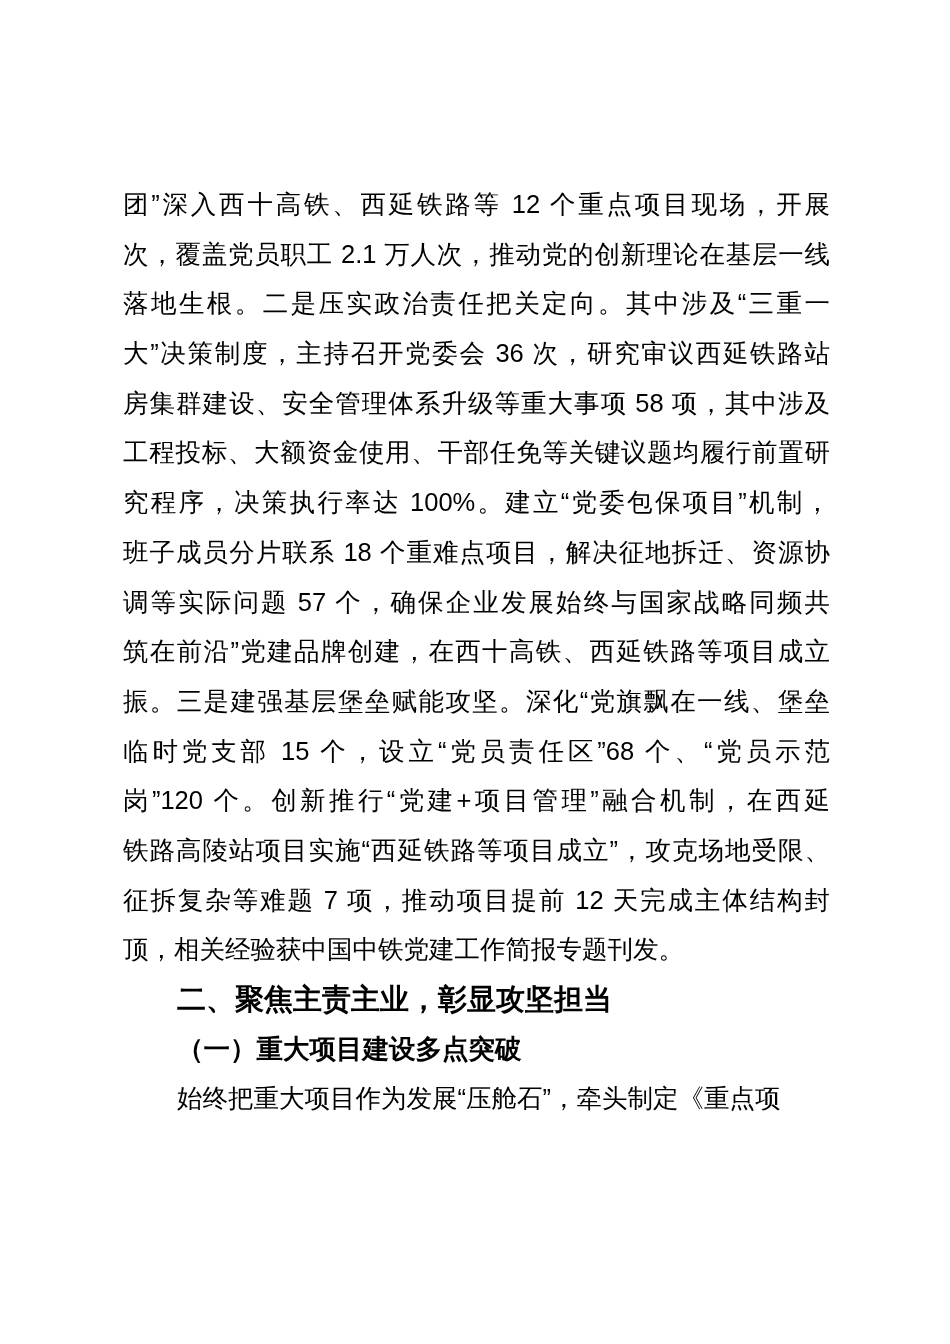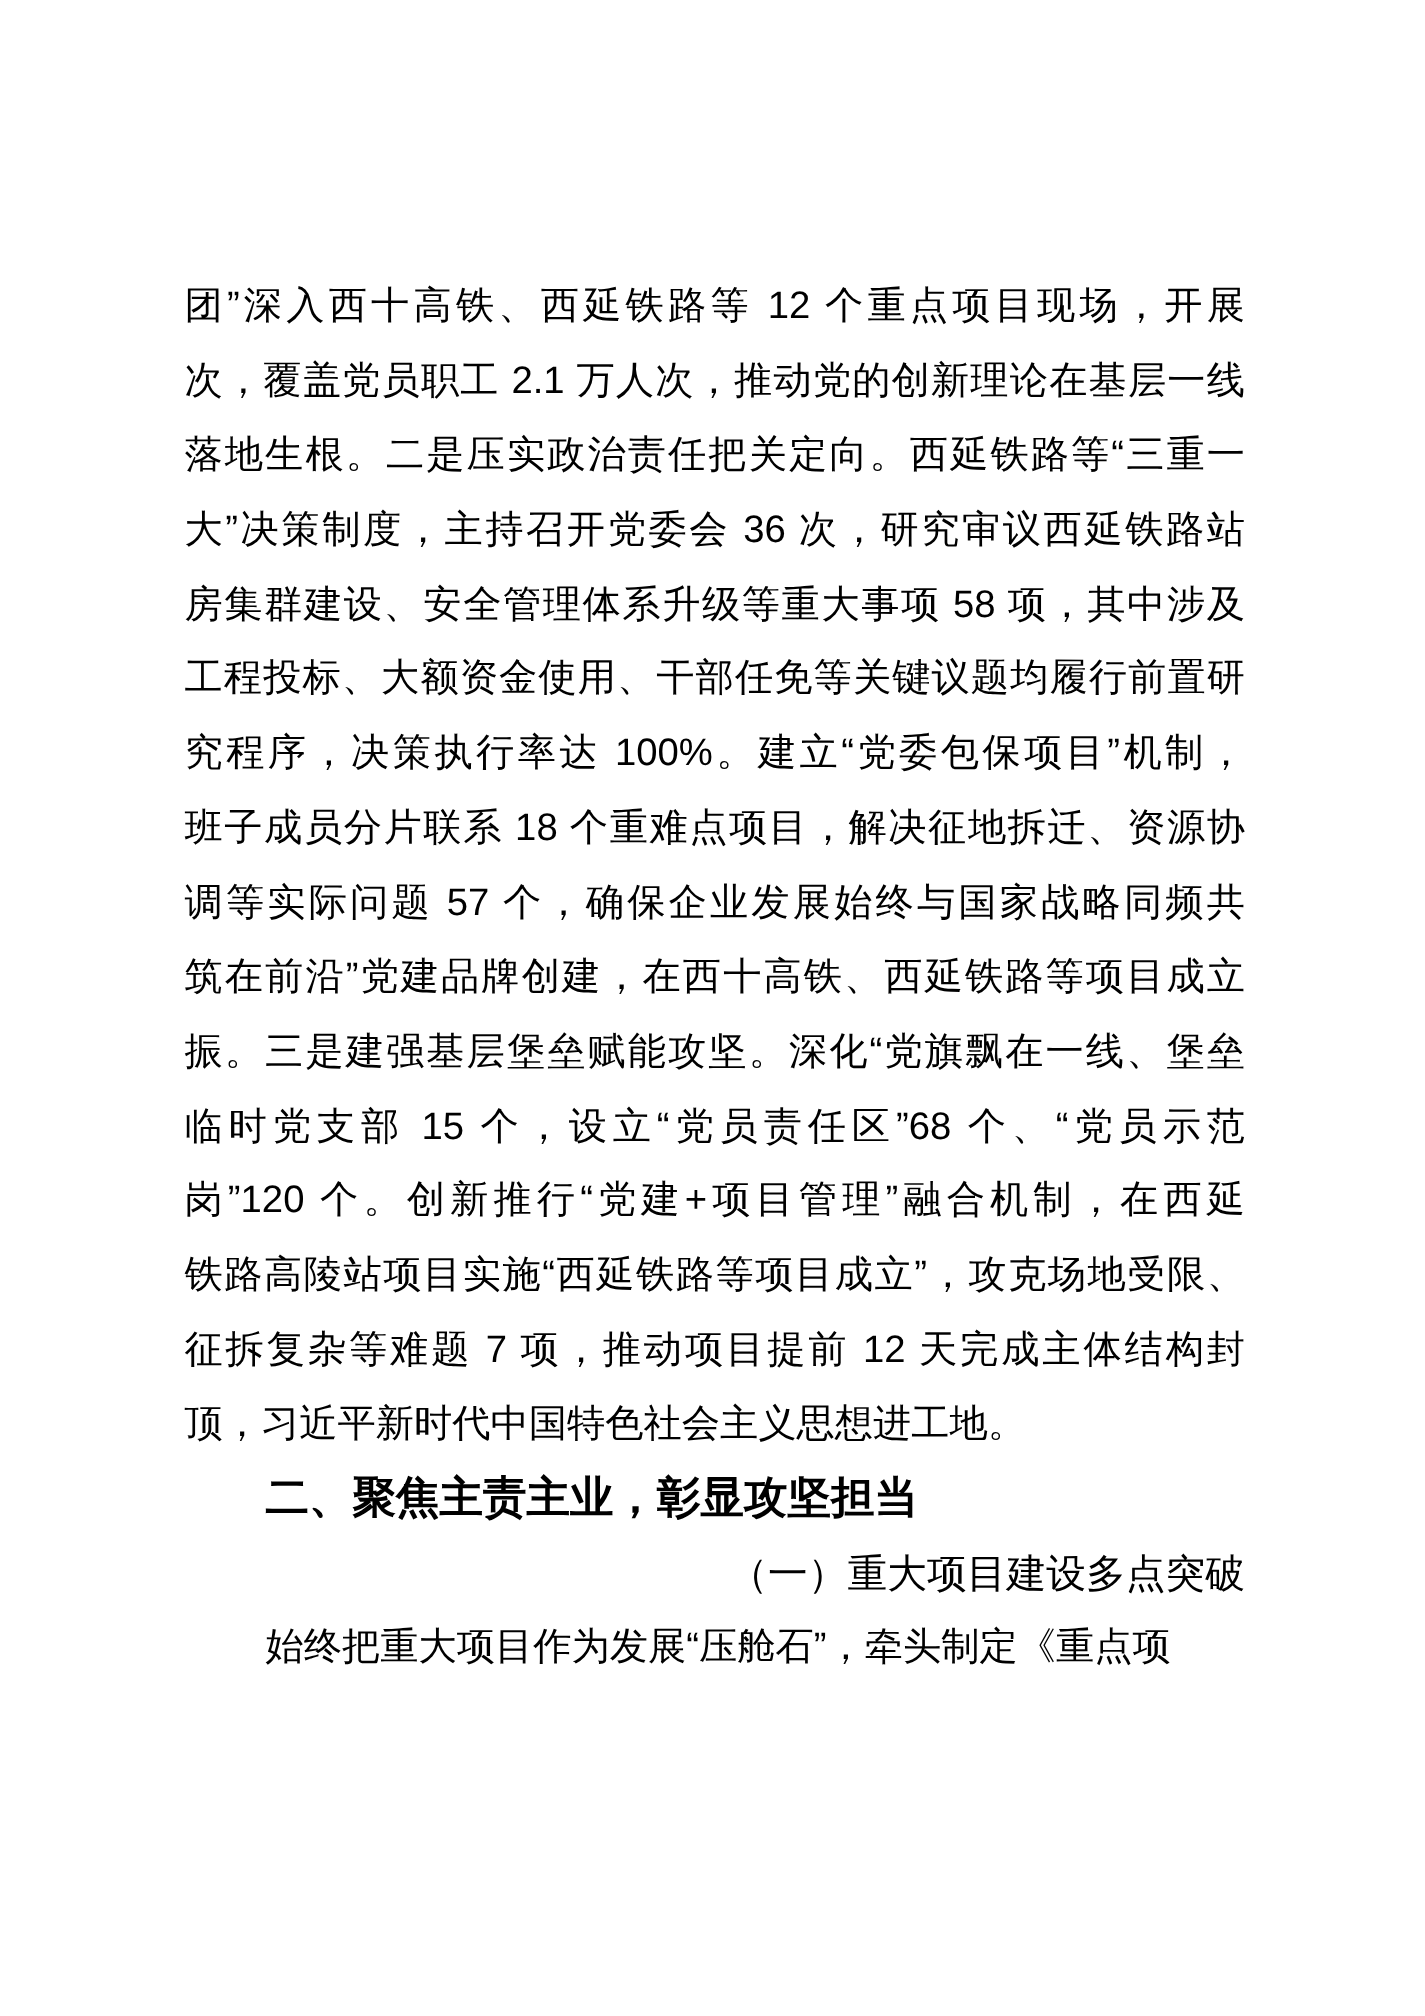--- a/index.html
+++ b/index.html
@@ -43,43 +43,42 @@
   }
   .line.indent {
     text-indent: 54px;
   }
   .line.h1 {
     font-family: "Liberation Serif", "DejaVu Serif", serif;
     font-weight: 700;
     font-size: 29px;
   }
   .line.h2 {
-    font-weight: 400;
+    font-weight: 700;
     font-size: 26.5px;
-    text-align: right;
   }
 </style>
 </head>
 <body style="background: rgb(255, 255, 255); color: rgb(0, 0, 0);">
 
 <div class="page">
   <div class="text-block">
       <div class="line just">团”深入西十高铁、西延铁路等 12 个重点项目现场，开展</div>
       <div class="line just">次，覆盖党员职工 2.1 万人次，推动党的创新理论在基层一线</div>
-      <div class="line just">落地生根。二是压实政治责任把关定向。西延铁路等“三重一</div>
+      <div class="line just">落地生根。二是压实政治责任把关定向。其中涉及“三重一</div>
       <div class="line just">大”决策制度，主持召开党委会 36 次，研究审议西延铁路站</div>
       <div class="line just">房集群建设、安全管理体系升级等重大事项 58 项，其中涉及</div>
       <div class="line just">工程投标、大额资金使用、干部任免等关键议题均履行前置研</div>
       <div class="line just">究程序，决策执行率达 100%。建立“党委包保项目”机制，</div>
       <div class="line just">班子成员分片联系 18 个重难点项目，解决征地拆迁、资源协</div>
       <div class="line just">调等实际问题 57 个，确保企业发展始终与国家战略同频共</div>
       <div class="line just">筑在前沿”党建品牌创建，在西十高铁、西延铁路等项目成立</div>
       <div class="line just">振。三是建强基层堡垒赋能攻坚。深化“党旗飘在一线、堡垒</div>
       <div class="line just">临时党支部 15 个，设立“党员责任区”68 个、“党员示范</div>
       <div class="line just">岗”120 个。创新推行“党建+项目管理”融合机制，在西延</div>
       <div class="line just">铁路高陵站项目实施“西延铁路等项目成立”，攻克场地受限、</div>
       <div class="line just">征拆复杂等难题 7 项，推动项目提前 12 天完成主体结构封</div>
-      <div class="line">顶，习近平新时代中国特色社会主义思想进工地。</div>
+      <div class="line">顶，相关经验获中国中铁党建工作简报专题刊发。</div>
       <div class="line h1 indent">二、聚焦主责主业，彰显攻坚担当</div>
       <div class="line h2 indent">（一）重大项目建设多点突破</div>
       <div class="line indent">始终把重大项目作为发展“压舱石”，牵头制定《重点项</div>
     </div>
 </div>
 
 </body></html>

